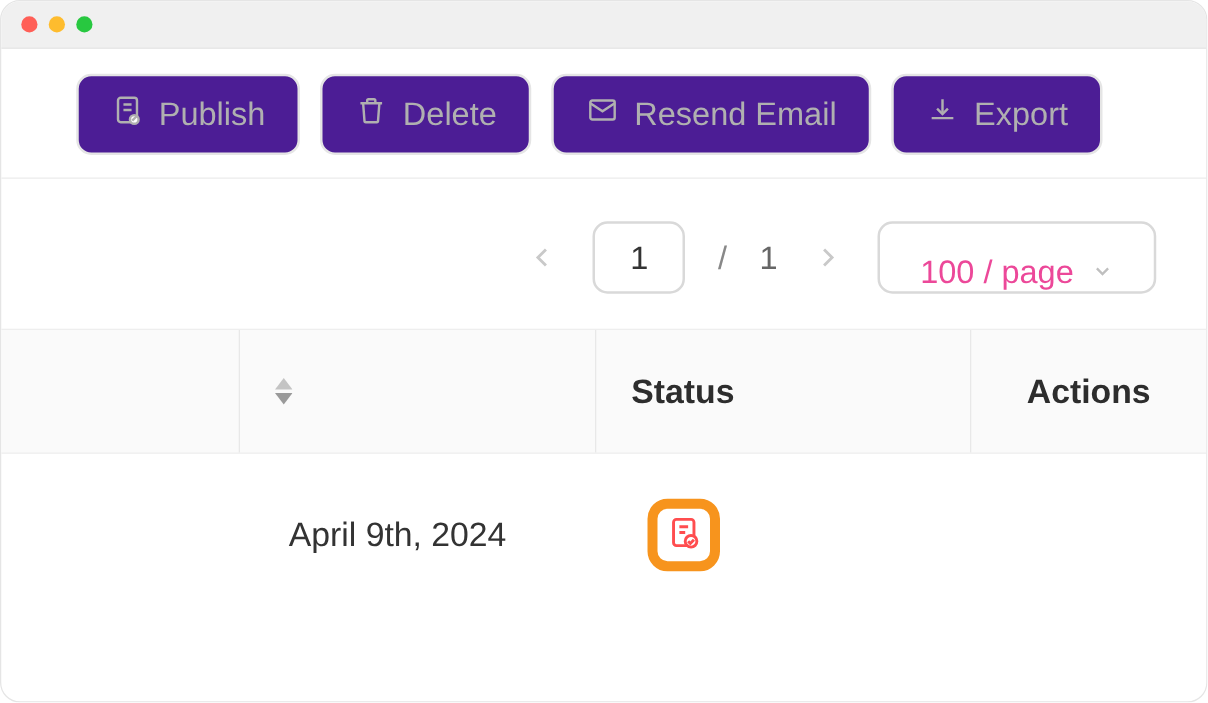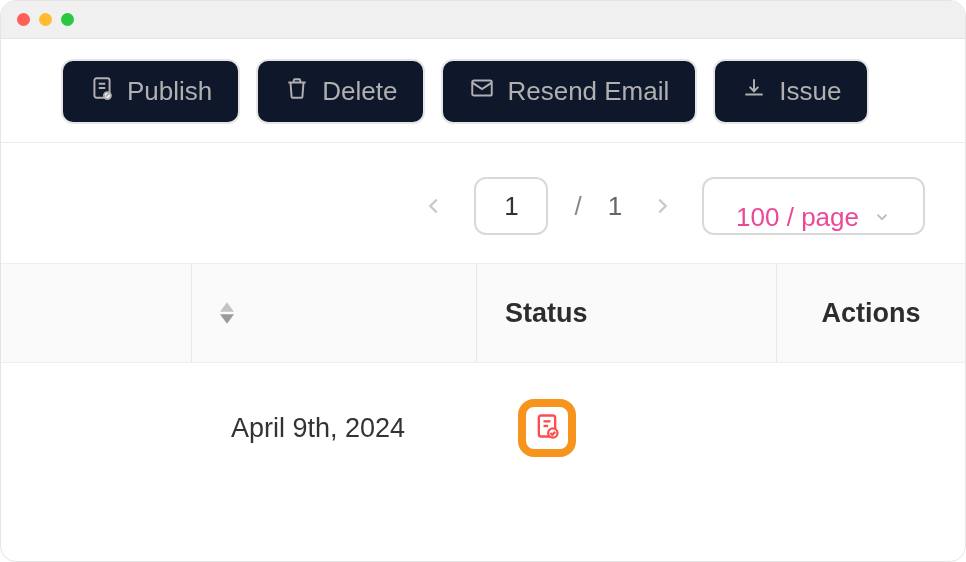--- a/index.html
+++ b/index.html
@@ -41,21 +41,21 @@
       display: flex;
       gap: 16px;
       padding: 20px 60px 18px 60px;
     }
     .toolbar-btn {
       display: inline-flex;
       align-items: center;
       gap: 12px;
       border: 2px solid #e5e5e5;
       border-radius: 12px;
-      background: #0f172a;
+      background: #4c1d95;
       color: #b0b0b0;
       font-size: 26px;
       padding: 14px 26px;
       cursor: pointer;
     }
     .toolbar-btn svg { width: 26px; height: 26px; }
 
     .divider {
       height: 1px;
       background: #ececec;
@@ -179,21 +179,21 @@
     </button>
 
     <button class="toolbar-btn">
       <span>
         <svg viewBox="0 0 24 24" fill="none" stroke="#b0b0b0" stroke-width="1.8">
           <path d="M12 4v10"></path>
           <path d="M8 11l4 4 4-4"></path>
           <path d="M4 18h16"></path>
         </svg>
       </span>
-      <span>Issue</span>
+      <span>Export</span>
     </button>
   </div>
 
   <div class="divider"></div>
 
   <div class="pagination">
     <div class="pager-chevron">
       <svg viewBox="0 0 24 24" width="22" height="22" fill="none" stroke="#c9c9c9" stroke-width="2.5">
           <path d="M15 5l-7 7 7 7"></path>
         </svg>

